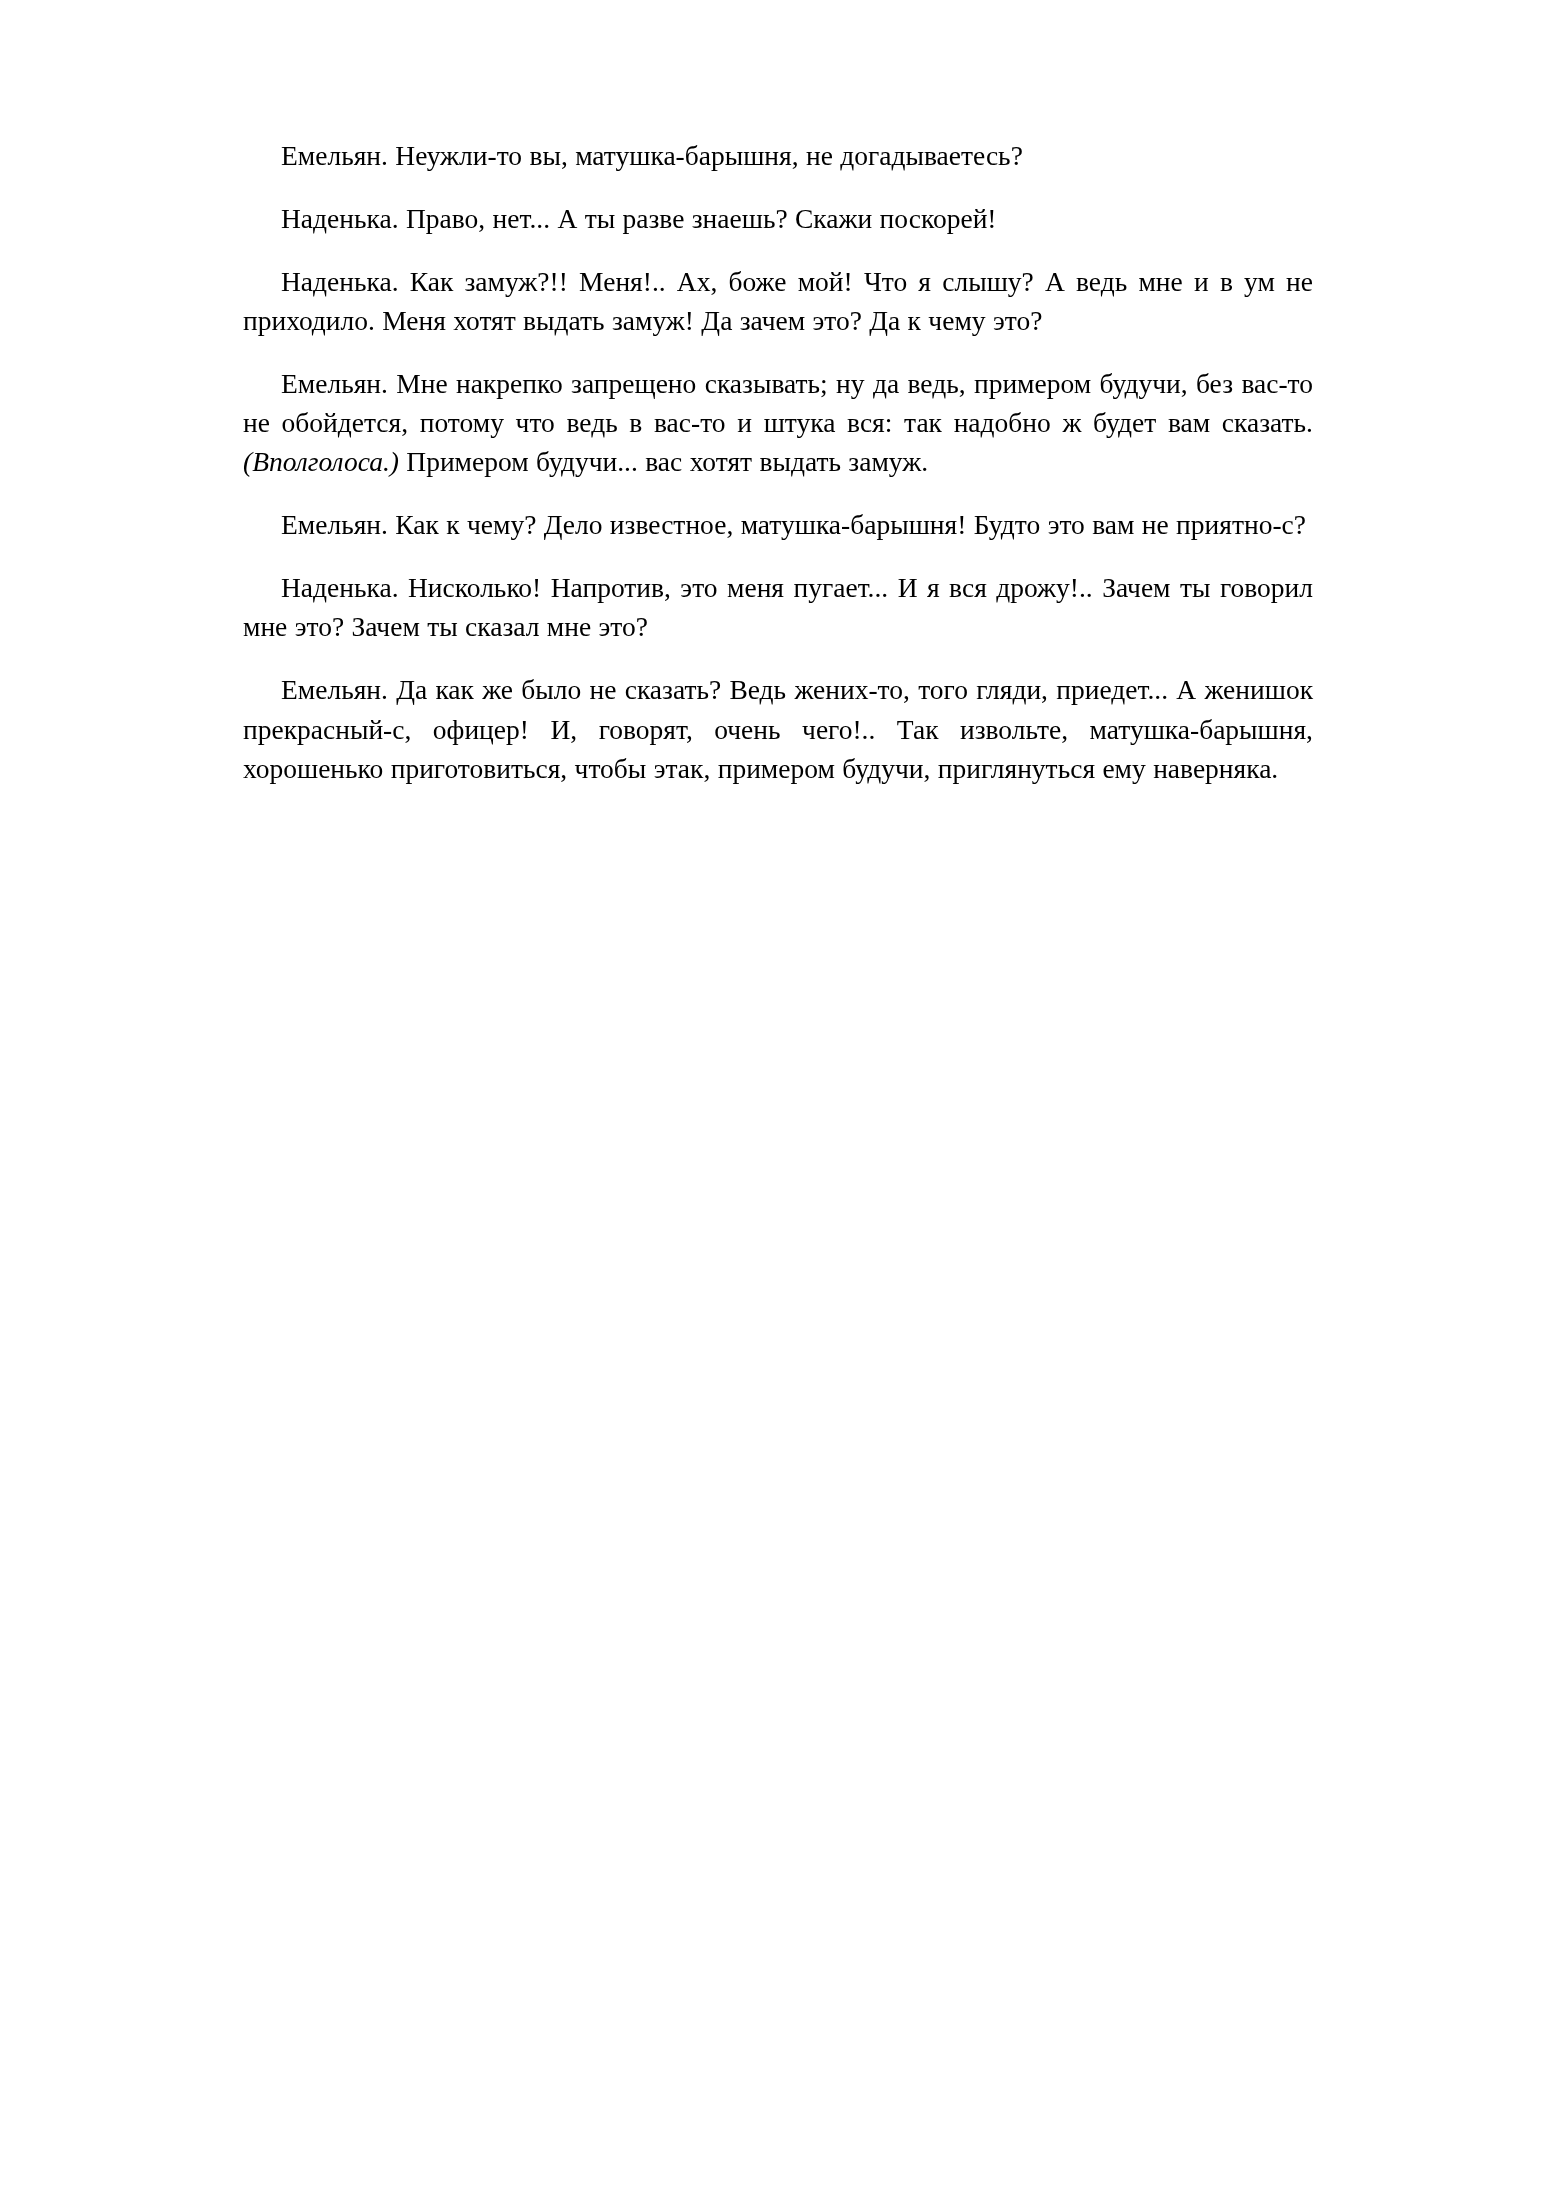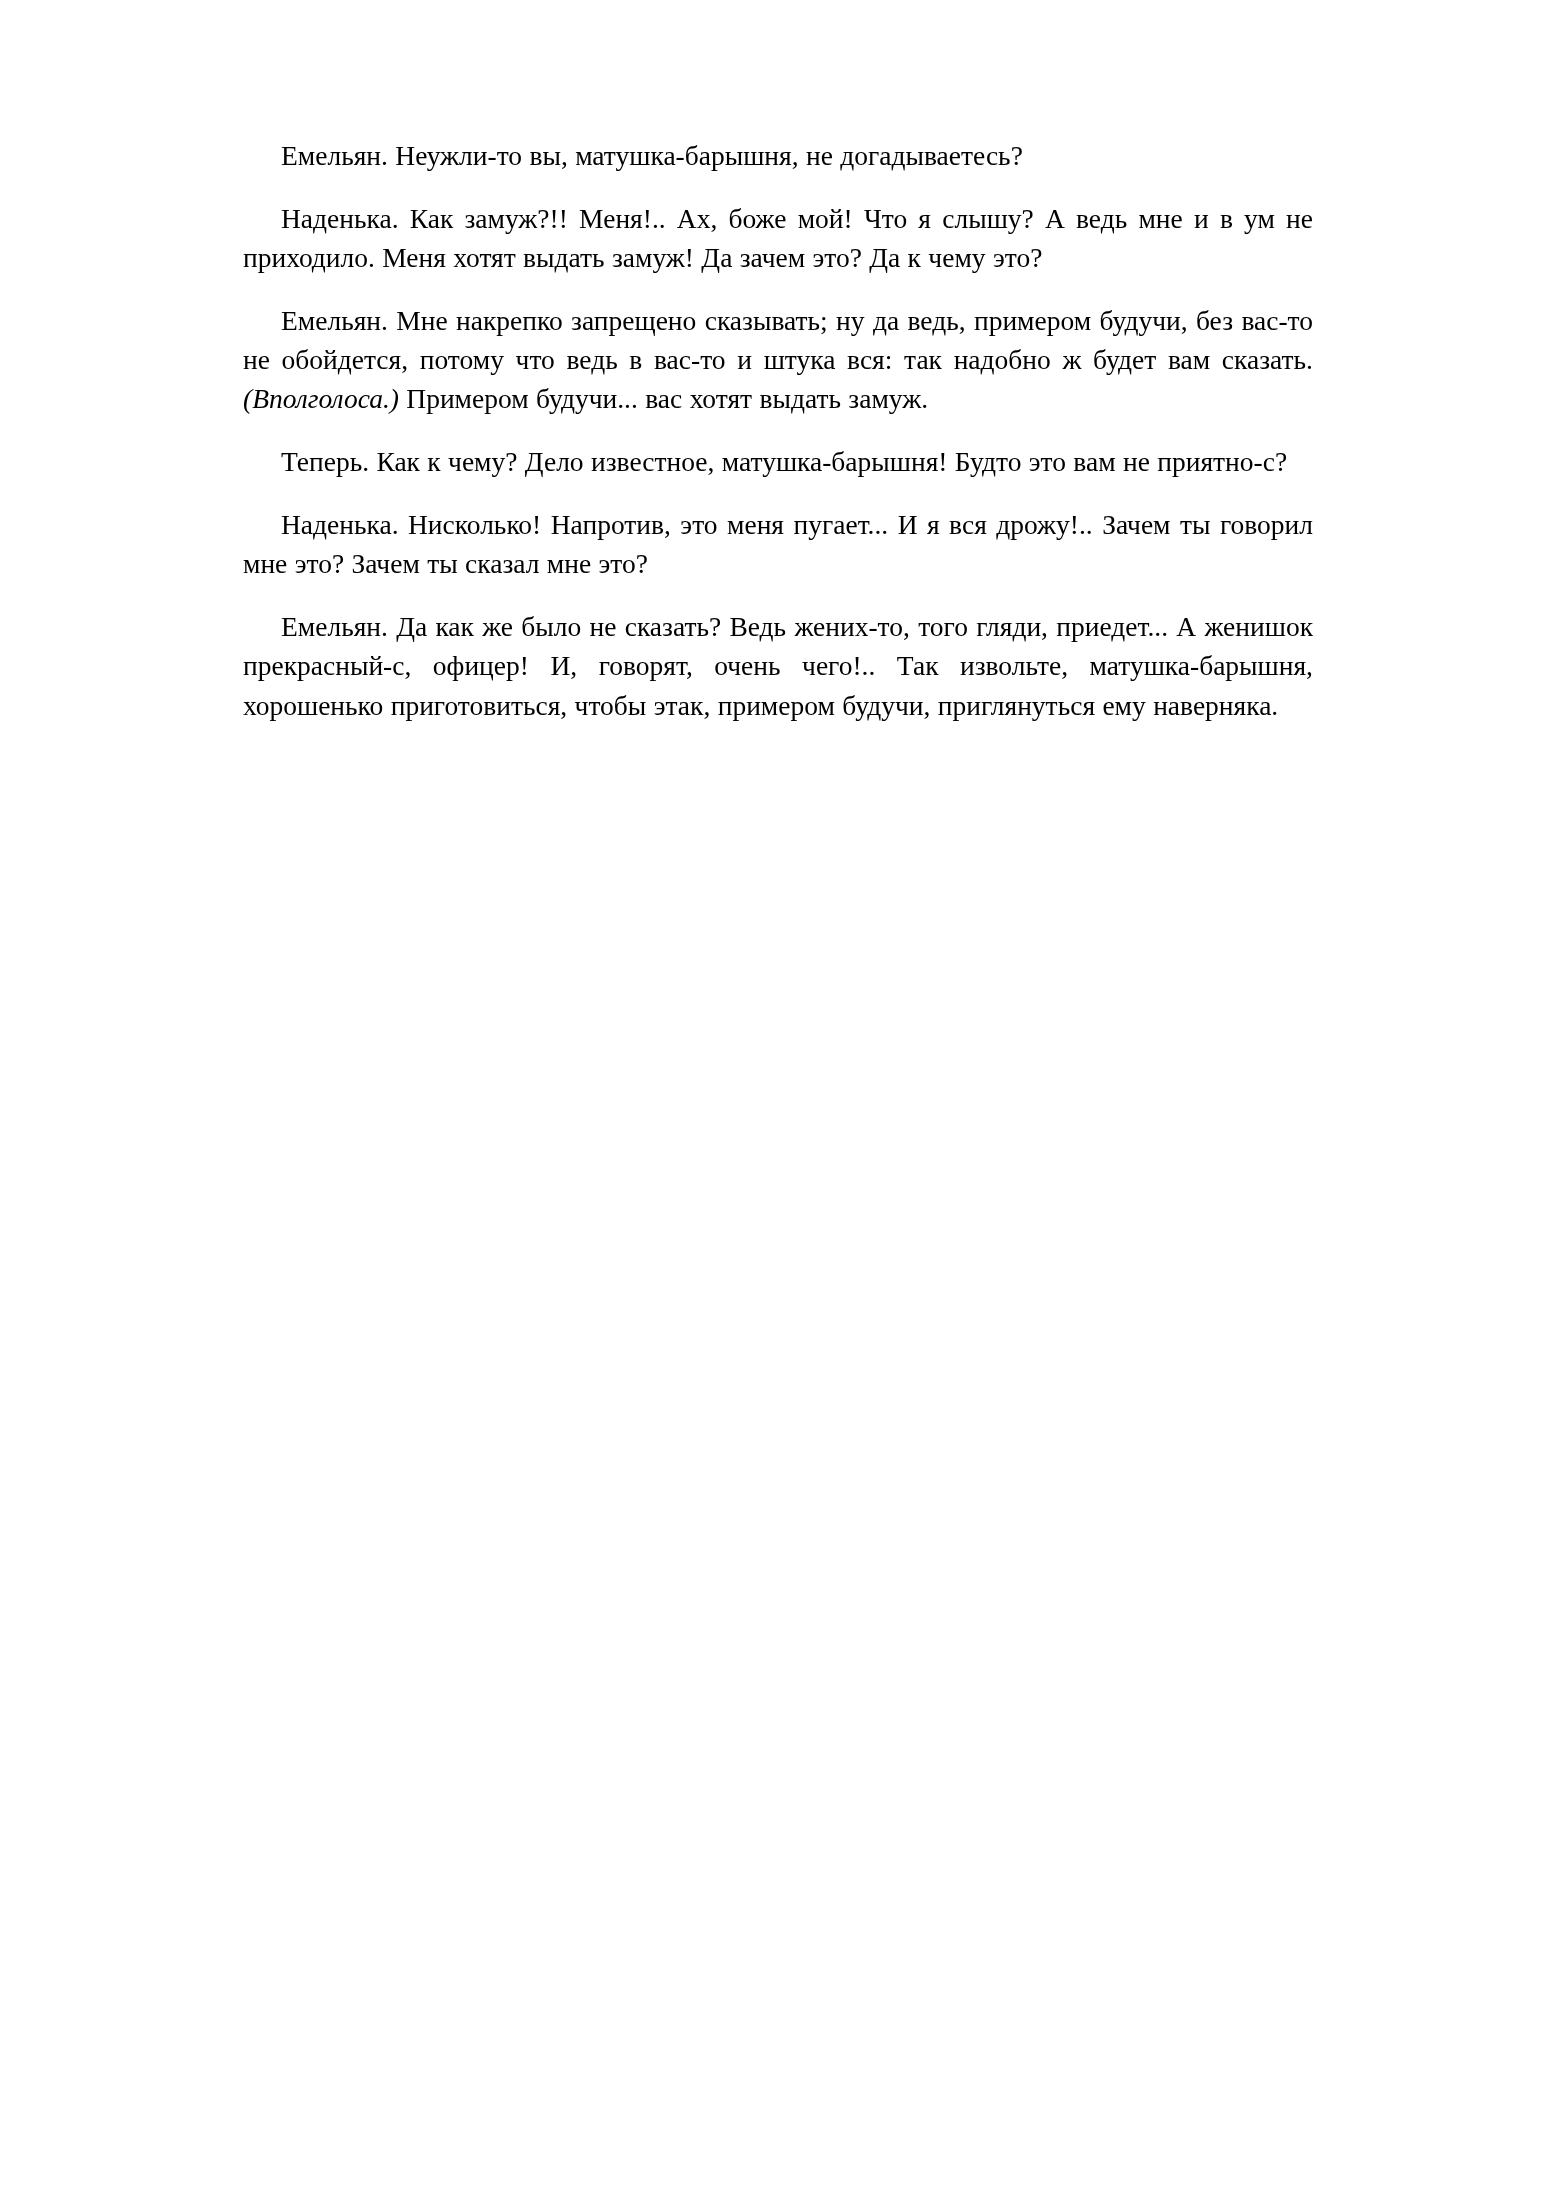--- a/index.html
+++ b/index.html
@@ -45,26 +45,27 @@
   }
 </style>
 </head>
 <body>
 
 <div class="page">
   <div class="text-body">
 
     <p class="para">Емельян. Неужли-то вы, матушка-барышня, не догадываетесь?</p>
 
+    <p class="para">Наденька. Право, нет... А ты разве знаешь? Скажи поскорей!</p>
 
     <p class="para">Наденька. Как замуж?!! Меня!.. Ах, боже мой! Что я слышу? А ведь мне и в ум не приходило. Меня хотят выдать замуж! Да зачем это? Да к чему это?</p>
 
     <p class="para"><span>Емельян. Мне накрепко запрещено сказывать; ну да ведь, примером будучи, без вас-то не обойдется, потому что ведь в вас-то и штука вся: так надобно ж будет вам сказать. </span><span class="stage">(Вполголоса.)</span><span> Примером будучи... вас хотят выдать замуж.</span></p>
 
-    <p class="para">Теперь. Как к чему? Дело известное, матушка-барышня! Будто это вам не приятно-с?</p>
+    <p class="para">Емельян. Как к чему? Дело известное, матушка-барышня! Будто это вам не приятно-с?</p>
 
     <p class="para">Наденька. Нисколько! Напротив, это меня пугает... И я вся дрожу!.. Зачем ты говорил мне это? Зачем ты сказал мне это?</p>
 
     <p class="para">Емельян. Да как же было не сказать? Ведь жених-то, того гляди, приедет... А женишок прекрасный-с, офицер! И, говорят, очень чего!.. Так извольте, матушка-барышня, хорошенько приготовиться, чтобы этак, примером будучи, приглянуться ему наверняка.</p>
 
 
   </div>
 </div>
 
 </body></html>

